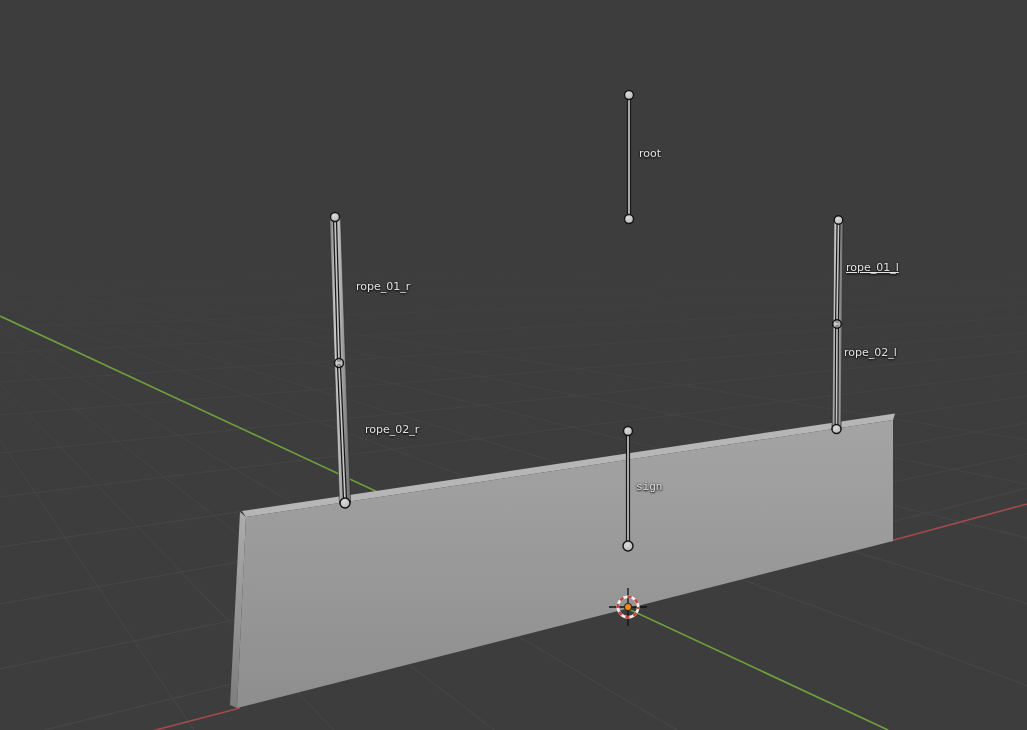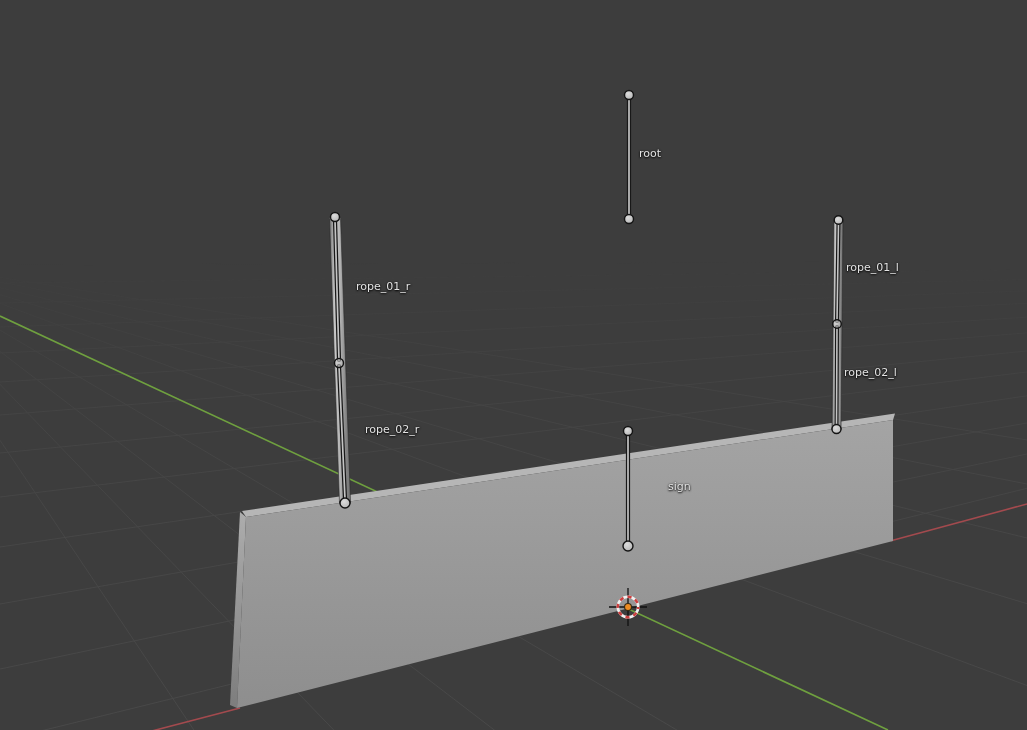--- a/index.html
+++ b/index.html
@@ -161,16 +161,16 @@
       <circle cx="628" cy="607" r="10.2" fill="none" stroke="#f0f0f0" stroke-width="2.6"></circle>
       <circle cx="628" cy="607" r="10.2" fill="none" stroke="#cc3e3e" stroke-width="2.6" stroke-dasharray="4.1 4.1" stroke-dashoffset="2"></circle>
       <circle cx="628" cy="607" r="4" fill="#3a2a12"></circle>
       <circle cx="628" cy="607" r="2.9" fill="#ee8c22"></circle>
     </g>
   </svg>
 
   <div class="bone-label" style="left:639px; top:147px;">root</div>
   <div class="bone-label" style="left:356px; top:280px;">rope_01_r</div>
   <div class="bone-label" style="left:365px; top:423px;">rope_02_r</div>
-  <div class="bone-label" style="left:846px; top:261px;">rope_01_l</div>
-  <div class="bone-label" style="left:844px; top:366px;">rope_02_l</div>
-  <div class="bone-label" style="left:668px; top:480px;">sign</div>
+  <div class="bone-label" style="left:846px; top:261px;text-decoration:underline;">rope_01_l</div>
+  <div class="bone-label" style="left:844px; top:346px;">rope_02_l</div>
+  <div class="bone-label" style="left:636px; top:480px;font-family:Liberation Mono, monospace;">sign</div>
 </div>
 
 </body></html>

